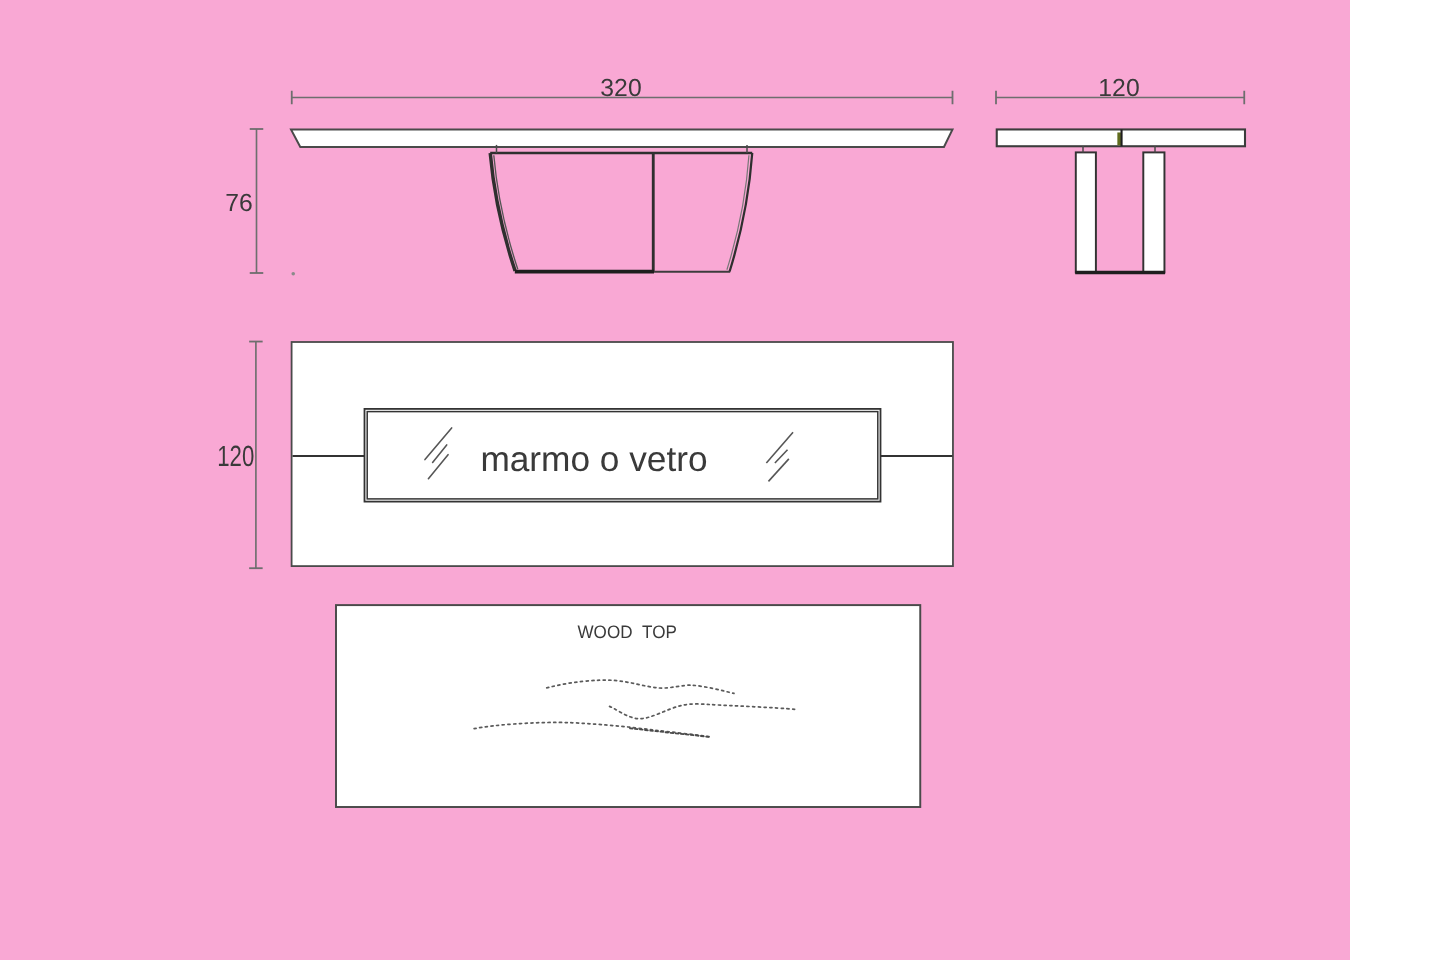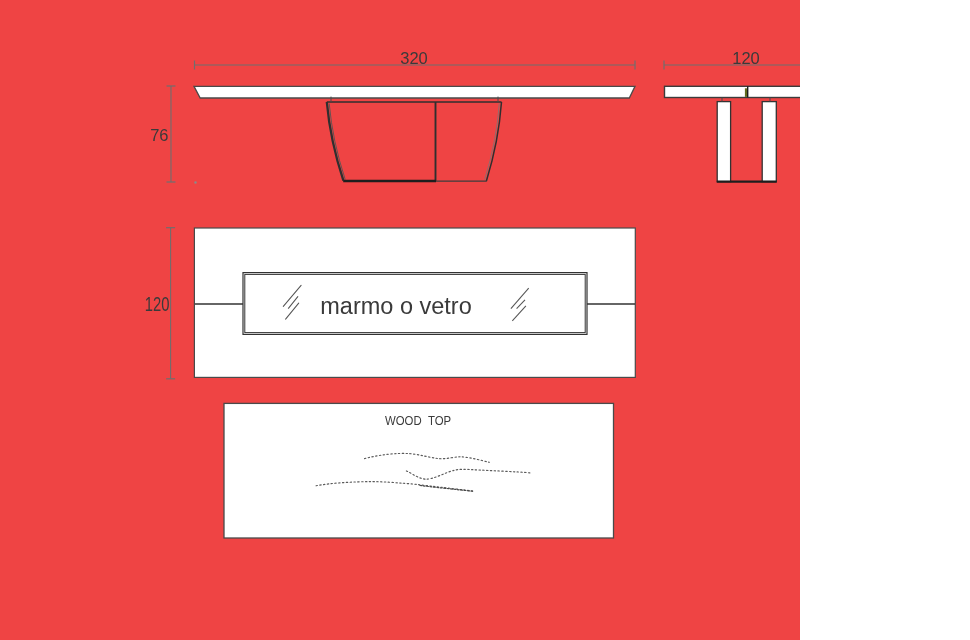--- a/index.html
+++ b/index.html
@@ -1,16 +1,16 @@
 <!DOCTYPE html>
 <html><head>
 <meta charset="utf-8">
 <style>
   html,body{margin:0;padding:0;background:#ffffff;}
-  .page{position:relative;width:800px;height:640px;background:#ef4444;overflow:hidden;
+  .page{position:relative;width:900px;height:640px;background:#f9a8d4;overflow:hidden;
         font-family:"Liberation Sans", sans-serif;}
   svg{position:absolute;left:0;top:0;}
   text{fill:#3a3a3a;font-family:"Liberation Sans", sans-serif;}
 </style>
 </head>
 <body>
 <div class="page">
 <svg width="970" height="640" viewBox="0 0 970 640">
 
   <g>

